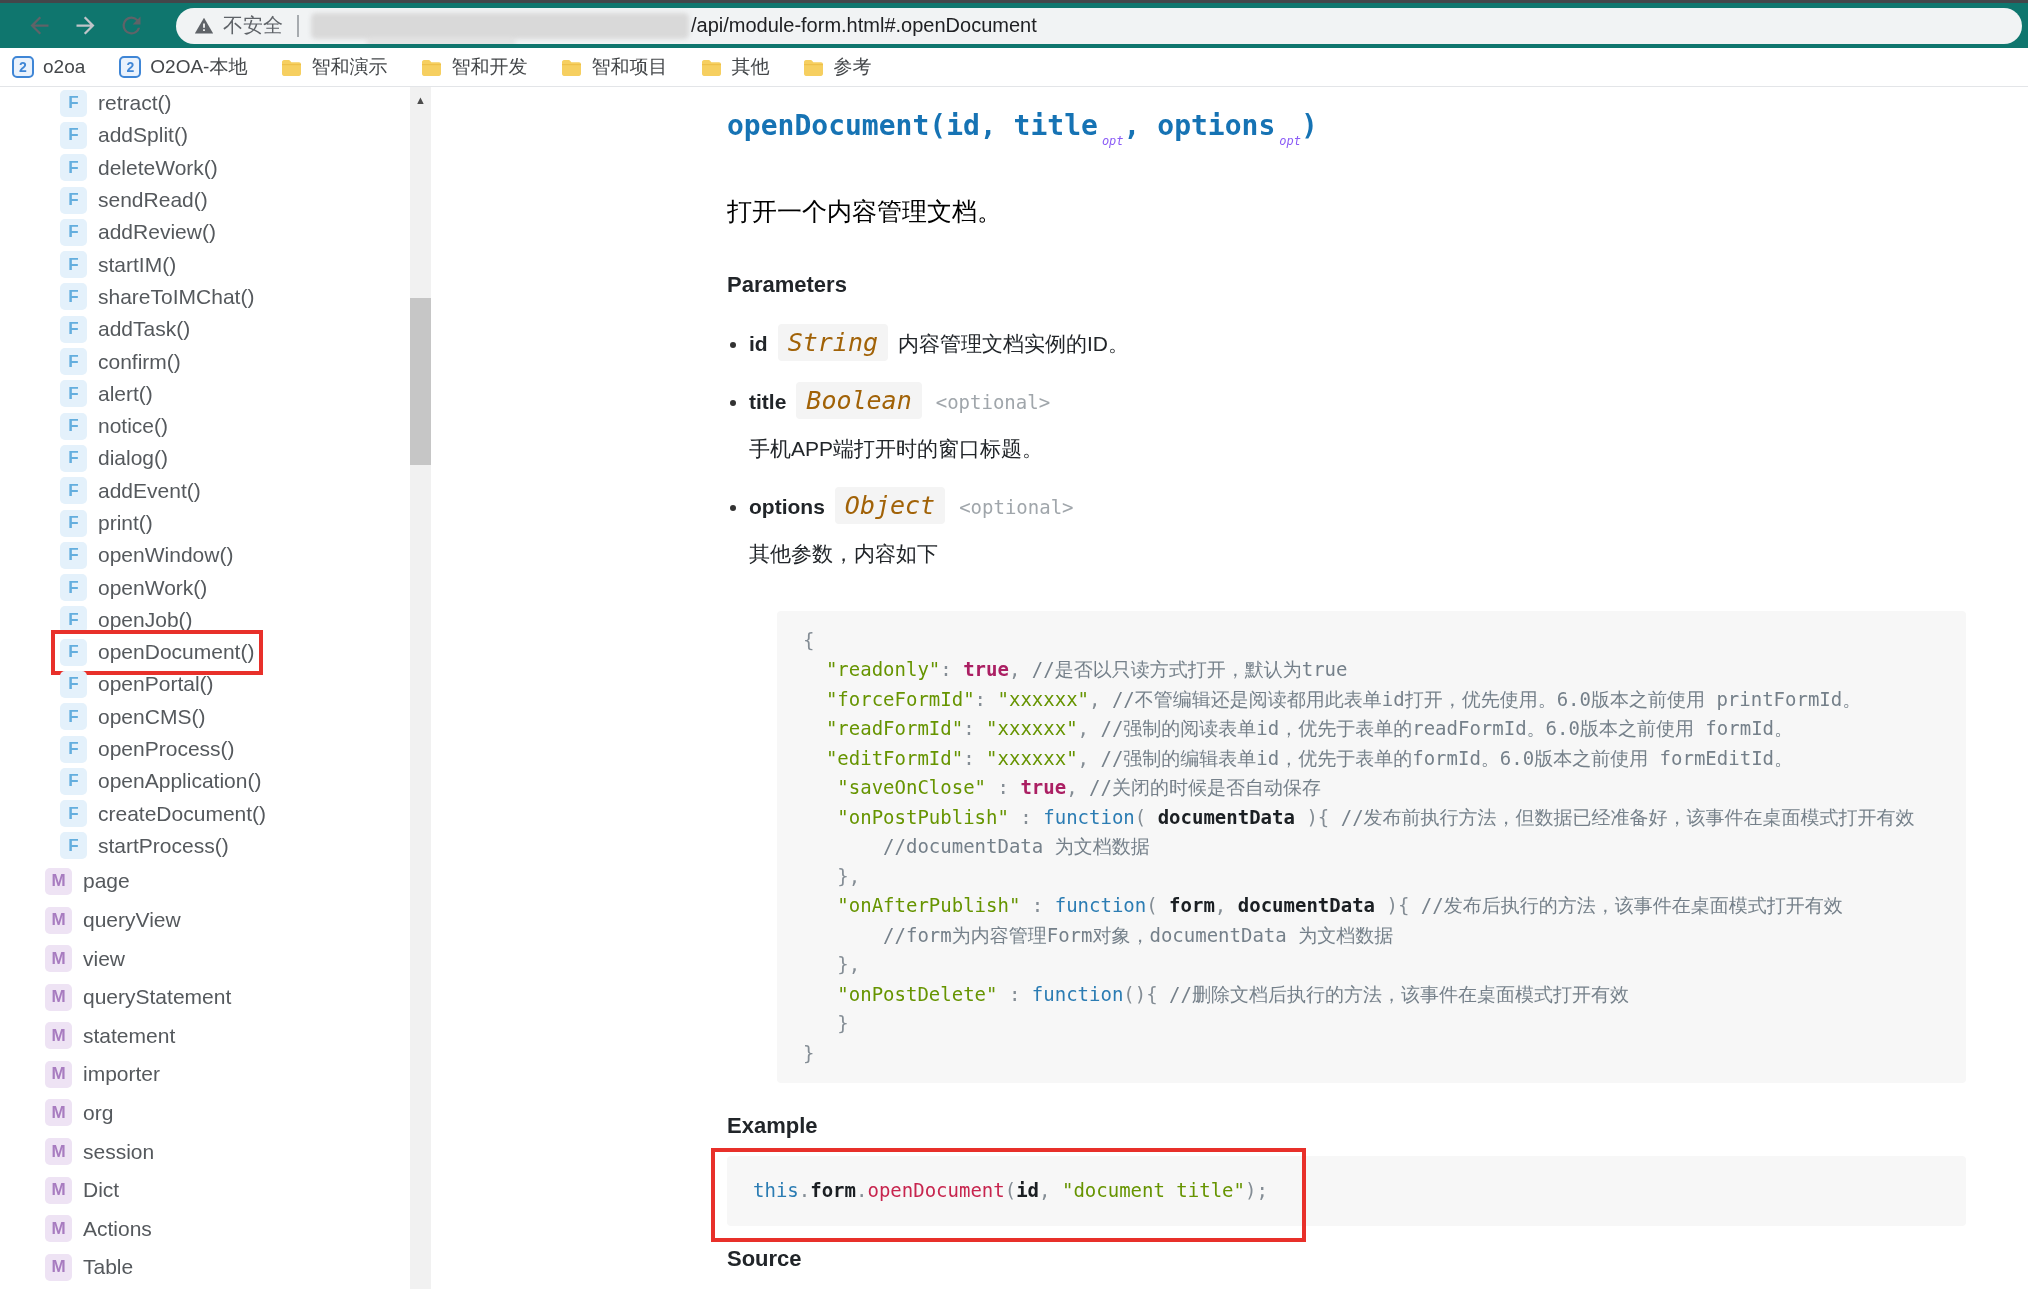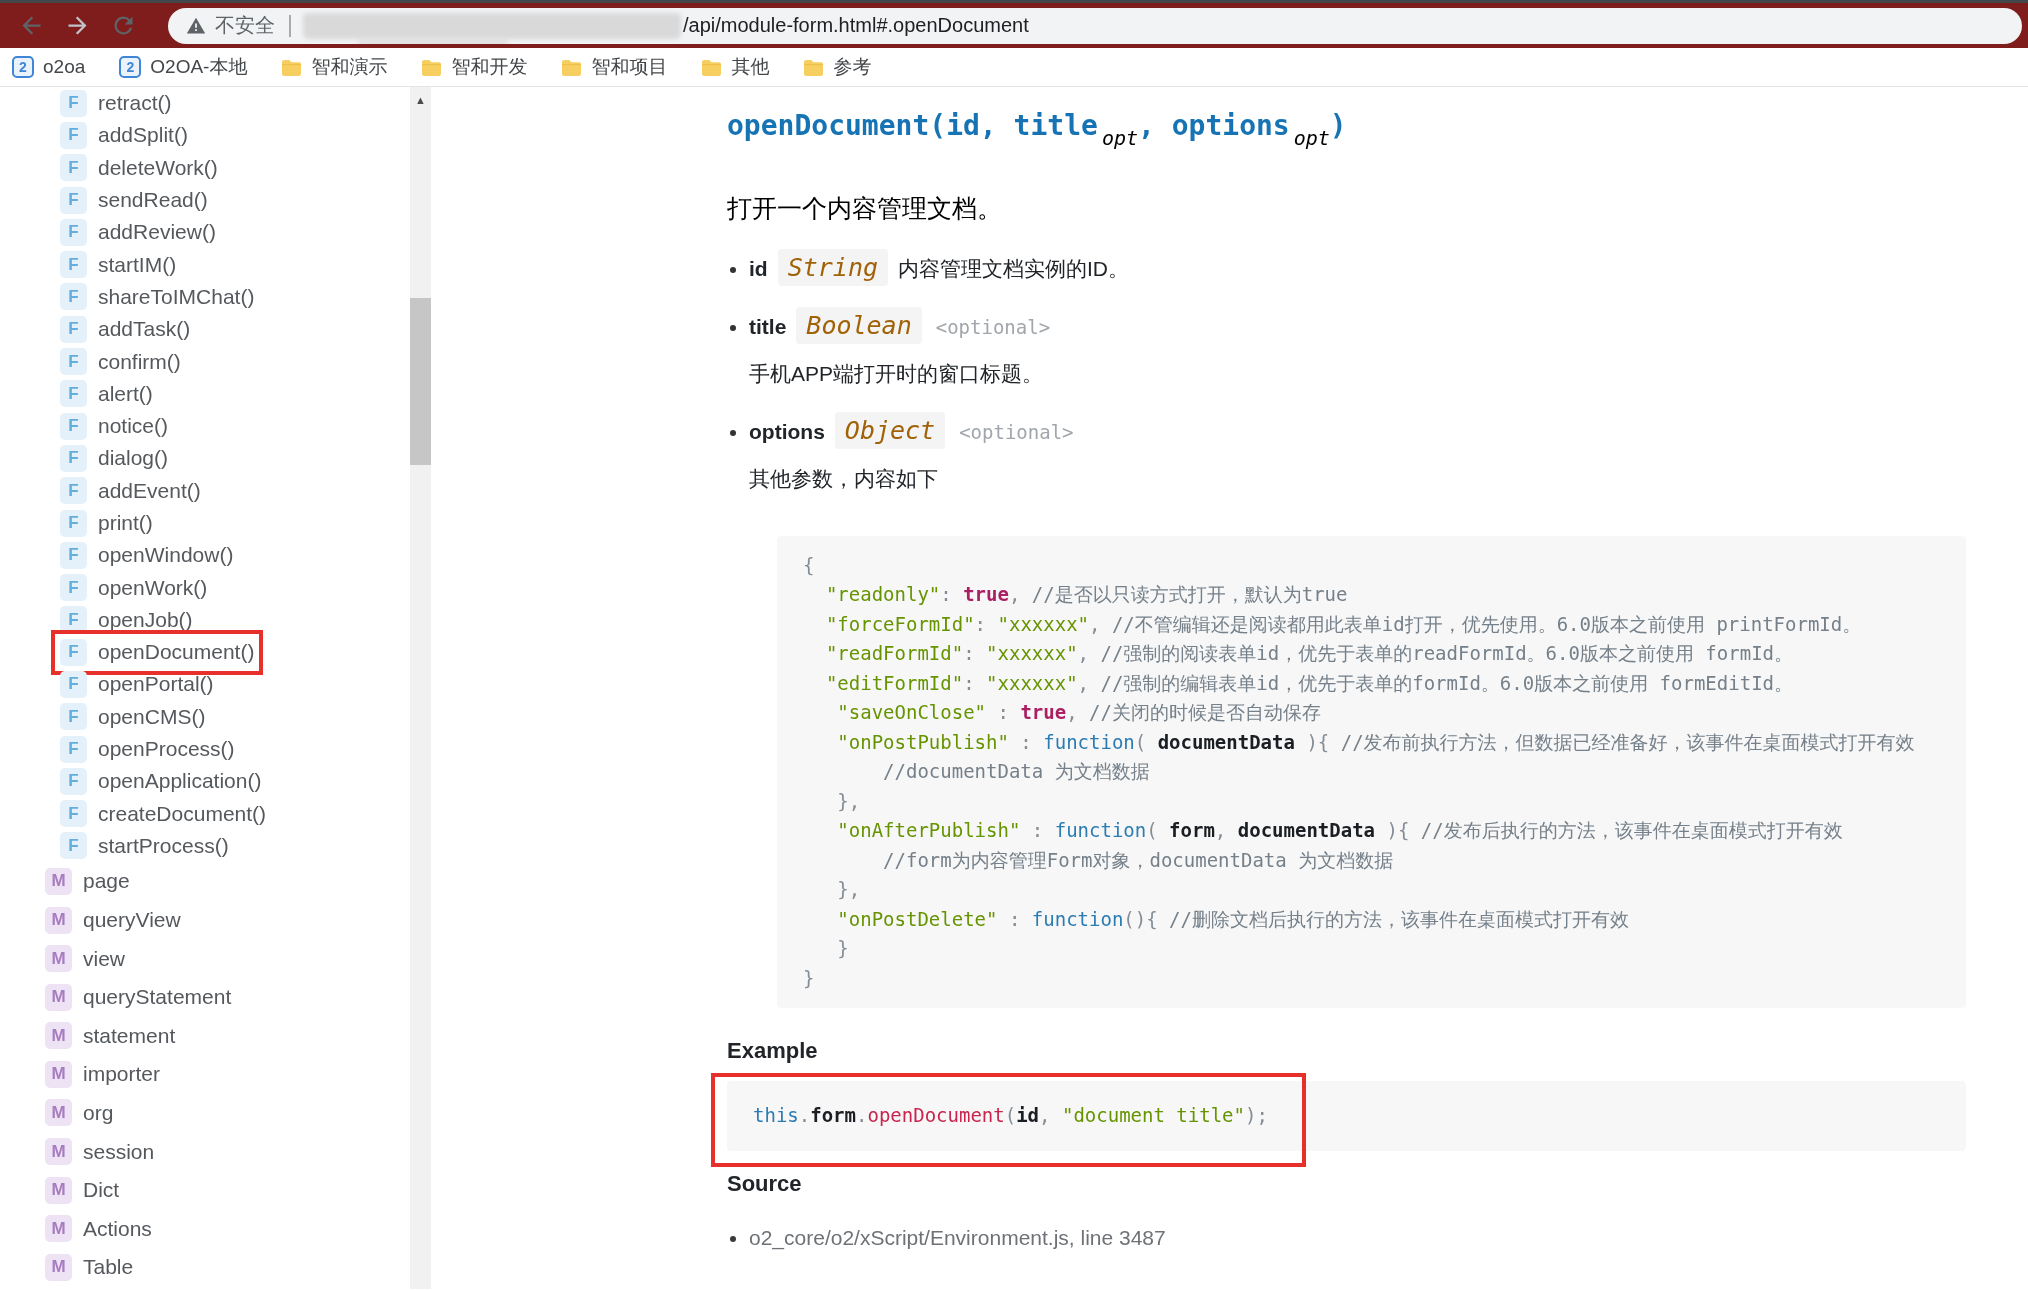--- a/index.html
+++ b/index.html
@@ -17,21 +17,21 @@
     --codeblock-bg:#f7f7f7;
     --urlbar-bg:#f1f3f4;
   }
   *{box-sizing:border-box;margin:0;padding:0;}
   html,body{background:#fff;}
   body{font-family:"Liberation Sans",sans-serif;width:2028px;height:1290px;overflow:hidden;}
   .screen{position:relative;width:2028px;height:1290px;background:#fff;overflow:hidden;}
 
   
   .top-edge{height:3px;background:#43464a;}
-  .toolbar{height:45px;display:flex;align-items:center;padding-left:14px;background:#7f1d1d;}
+  .toolbar{height:45px;display:flex;align-items:center;padding-left:22px;background:#0f766e;}
   .nav-btn{width:34px;height:34px;display:flex;align-items:center;justify-content:center;border-radius:50%;flex:none;margin-right:12px;}
   .nav-btn svg{width:27px;height:27px;}
   .urlbar{flex:1;height:36px;margin-left:16px;margin-right:6px;background:var(--urlbar-bg);border-radius:18px;display:flex;align-items:center;padding:0 18px;overflow:hidden;}
   .urlbar .sec{color:#5f6368;font-size:20px;margin-left:9px;white-space:nowrap;}
   .urlbar .sep{width:2px;height:22px;background:#a7abaf;margin:0 12px 0 14px;flex:none;}
   .redacted{position:relative;width:378px;height:26px;flex:none;background:#d9d9d9;border-radius:5px;filter:blur(2px);}
   .redacted::after{content:"";position:absolute;left:55px;bottom:-12px;width:150px;height:14px;background:#e3e3e3;border-radius:7px;}
   .urlbar .path{color:#202124;font-size:20px;white-space:nowrap;margin-left:2px;}
 
   .bookmarks{height:39px;display:flex;align-items:center;padding-left:12px;gap:34px;background:#fff;border-bottom:1px solid #e3e5e8;}
@@ -53,21 +53,21 @@
   .badge.f{background:var(--badge-f-bg);color:var(--badge-f-fg);}
   .badge.mm{background:var(--badge-m-bg);color:var(--badge-m-fg);}
   .row .lbl{font-size:21px;color:#55595d;}
   .sb-track{position:absolute;top:0;right:1px;width:21px;height:100%;background:#f1f1f1;}
   .sb-arrow{position:absolute;top:3px;left:0;width:21px;height:20px;display:flex;align-items:center;justify-content:center;font-size:11px;color:#4c4c4c;}
   .sb-thumb{position:absolute;top:211px;left:0;width:21px;height:167px;background:#c6c6c6;}
 
   
   .content{flex:1;padding:10px 62px 0 295px;overflow:hidden;}
   h1.sig{font-family:"DejaVu Sans Mono",monospace;font-weight:bold;font-size:28px;line-height:34px;color:var(--accent-blue);margin-top:12px;}
-  h1.sig sub{font-size:20px;font-style:italic;color:#000000;font-family:"DejaVu Sans Mono",monospace;font-weight:normal;margin-left:4px;position:relative;top:3px;}
+  h1.sig sub{font-size:12px;font-style:italic;color:#8b5cf6;font-family:"DejaVu Sans Mono",monospace;font-weight:normal;margin-left:4px;position:relative;top:3px;}
   .desc{margin-top:40px;font-size:25px;color:#000000;}
   h3{font-size:22px;line-height:30px;font-weight:bold;color:#212529;}
   .h-params{margin-top:42px;}
   .h-example{margin-top:28px;}
   .h-source{margin-top:18px;}
   ul.params{margin-top:26px;padding-left:22px;list-style:disc;}
   ul.params li{margin-bottom:23px;font-size:21px;color:#212529;line-height:34px;}
   ul.params li::marker{color:#333;}
   .pname{font-weight:bold;}
   .chip{font-family:"DejaVu Sans Mono",monospace;font-size:25px;color:#a16207;background:var(--chip-bg);padding:4px 10px;border-radius:4px;margin:0 10px;font-style:italic;}
@@ -387,20 +387,21 @@
         <span class="sb-arrow">▲</span>
         <span class="sb-thumb"></span>
       </div>
     </aside>
 
     <main class="content">
       <h1 class="sig"><span>openDocument(id, title</span><sub>opt</sub><span>, options</span><sub>opt</sub><span>)</span></h1>
 
       <p class="desc">打开一个内容管理文档。</p>
 
+      <h3 class="h-params">Parameters</h3>
       <ul class="params">
           <li><span class="pname">id</span><code class="chip">String</code><span>内容管理文档实例的ID。</span></li>
           <li><span class="pname">title</span><code class="chip">Boolean</code><code class="optlbl">&lt;optional&gt;</code><div class="pdesc">手机APP端打开时的窗口标题。</div></li>
           <li><span class="pname">options</span><code class="chip">Object</code><code class="optlbl">&lt;optional&gt;</code><div class="pdesc">其他参数，内容如下</div></li>
         </ul>
 
       <pre class="codeblock"><div class="cl"><span class="tk-p">{</span></div><div class="cl"><span class="tk-p">  </span><span class="tk-k">"readonly"</span><span class="tk-p">: </span><span class="tk-t">true</span><span class="tk-p">, </span><span class="tk-c">//是否以只读方式打开，默认为true</span></div><div class="cl"><span class="tk-p">  </span><span class="tk-k">"forceFormId"</span><span class="tk-p">: </span><span class="tk-k">"xxxxxx"</span><span class="tk-p">, </span><span class="tk-c">//不管编辑还是阅读都用此表单id打开，优先使用。6.0版本之前使用 printFormId。</span></div><div class="cl"><span class="tk-p">  </span><span class="tk-k">"readFormId"</span><span class="tk-p">: </span><span class="tk-k">"xxxxxx"</span><span class="tk-p">, </span><span class="tk-c">//强制的阅读表单id，优先于表单的readFormId。6.0版本之前使用 formId。</span></div><div class="cl"><span class="tk-p">  </span><span class="tk-k">"editFormId"</span><span class="tk-p">: </span><span class="tk-k">"xxxxxx"</span><span class="tk-p">, </span><span class="tk-c">//强制的编辑表单id，优先于表单的formId。6.0版本之前使用 formEditId。</span></div><div class="cl"><span class="tk-p">   </span><span class="tk-k">"saveOnClose"</span><span class="tk-p"> : </span><span class="tk-t">true</span><span class="tk-p">, </span><span class="tk-c">//关闭的时候是否自动保存</span></div><div class="cl"><span class="tk-p">   </span><span class="tk-k">"onPostPublish"</span><span class="tk-p"> : </span><span class="tk-f">function</span><span class="tk-p">( </span><span class="tk-a">documentData</span><span class="tk-p"> ){ </span><span class="tk-c">//发布前执行方法，但数据已经准备好，该事件在桌面模式打开有效</span></div><div class="cl"><span class="tk-p">       </span><span class="tk-c">//documentData 为文档数据</span></div><div class="cl"><span class="tk-p">   },</span></div><div class="cl"><span class="tk-p">   </span><span class="tk-k">"onAfterPublish"</span><span class="tk-p"> : </span><span class="tk-f">function</span><span class="tk-p">( </span><span class="tk-a">form</span><span class="tk-p">, </span><span class="tk-a">documentData</span><span class="tk-p"> ){ </span><span class="tk-c">//发布后执行的方法，该事件在桌面模式打开有效</span></div><div class="cl"><span class="tk-p">       </span><span class="tk-c">//form为内容管理Form对象，documentData 为文档数据</span></div><div class="cl"><span class="tk-p">   },</span></div><div class="cl"><span class="tk-p">   </span><span class="tk-k">"onPostDelete"</span><span class="tk-p"> : </span><span class="tk-f">function</span><span class="tk-p">(){ </span><span class="tk-c">//删除文档后执行的方法，该事件在桌面模式打开有效</span></div><div class="cl"><span class="tk-p">   }</span></div><div class="cl"><span class="tk-p">}</span></div></pre>
 
       <h3 class="h-example">Example</h3>
       <div class="example-wrap">

